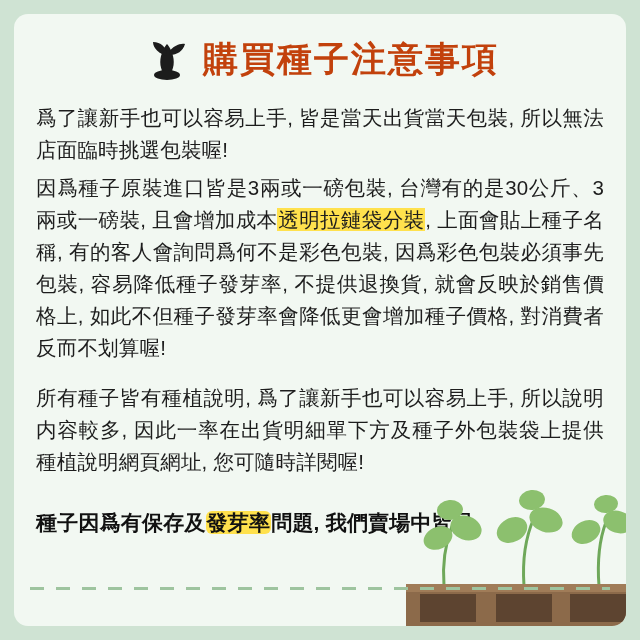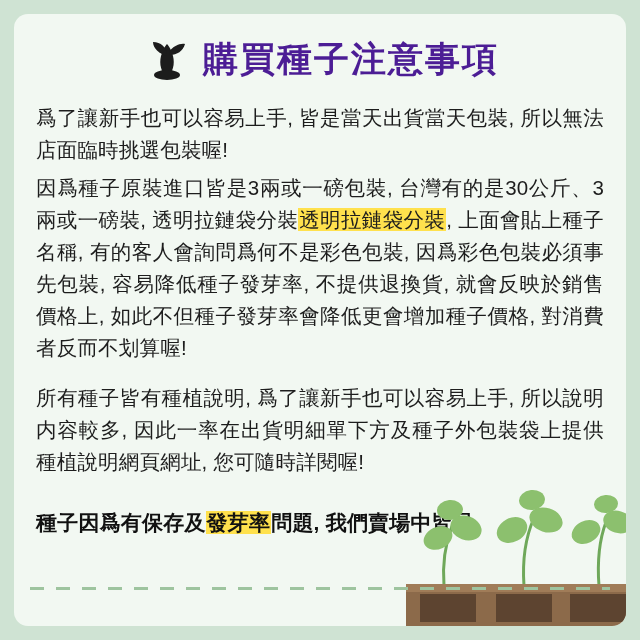--- a/index.html
+++ b/index.html
@@ -44,21 +44,21 @@
   }
   .sprout-icon {
     width: 52px;
     height: 52px;
     display: block;
   }
   .title {
     font-size: 35px;
     font-weight: bold;
     letter-spacing: 2px;
-    color: #4c1d95;
+    color: #c2410c;
     line-height: 1;
     white-space: nowrap;
   }
   
   .content {
     position: absolute;
     left: 22px;
     top: 88px;
     width: 568px;
   }
@@ -84,20 +84,21 @@
     width: 568px;
     font-size: 21px;
     font-weight: bold;
     line-height: 33px;
     color: #111;
     letter-spacing: 0.2px;
   }
   .warn .hl2 {
     background: #ffe14d;
     padding: 0 1px;
+    border-radius: 6px;
   }
   
   .illo {
     position: absolute;
     left: 0;
     bottom: 0;
     width: 612px;
     height: 160px;
     pointer-events: none;
   }
@@ -127,21 +128,21 @@
         </svg>
       </span>
       <div class="title">購買種子注意事項</div>
     </div>
 
     <div class="content">
       <p class="para">
         <span>爲了讓新手也可以容易上手, 皆是當天出貨當天包裝, 所以無法店面臨時挑選包裝喔!</span>
       </p>
       <p class="para">
-        <span>因爲種子原裝進口皆是3兩或一磅包裝, 台灣有的是30公斤、3兩或一磅裝, 透明拉鏈袋分裝</span><span class="hl">透明拉鏈袋分裝</span><span>, 上面會貼上種子名稱, 有的客人會詢問爲何不是彩色包裝, 因爲彩色包裝必須事先包裝, 容易降低種子發芽率, 不提供退換貨, 就會反映於銷售價格上, 如此不但種子發芽率會降低更會增加種子價格, 對消費者反而不划算喔!</span>
+        <span>因爲種子原裝進口皆是3兩或一磅包裝, 台灣有的是30公斤、3兩或一磅裝, 且會增加成本</span><span class="hl">透明拉鏈袋分裝</span><span>, 上面會貼上種子名稱, 有的客人會詢問爲何不是彩色包裝, 因爲彩色包裝必須事先包裝, 容易降低種子發芽率, 不提供退換貨, 就會反映於銷售價格上, 如此不但種子發芽率會降低更會增加種子價格, 對消費者反而不划算喔!</span>
       </p>
       <p class="para gap">
         <span>所有種子皆有種植說明, 爲了讓新手也可以容易上手, 所以說明内容較多, 因此一率在出貨明細單下方及種子外包裝袋上提供種植說明網頁網址, 您可隨時詳閱喔!</span>
       </p>
     </div>
 
     <div class="warn">
       <div>
         <span>種子因爲有保存及</span><span class="hl2">發芽率</span><span>問題, 我們賣場中皆是</span>
       </div>

